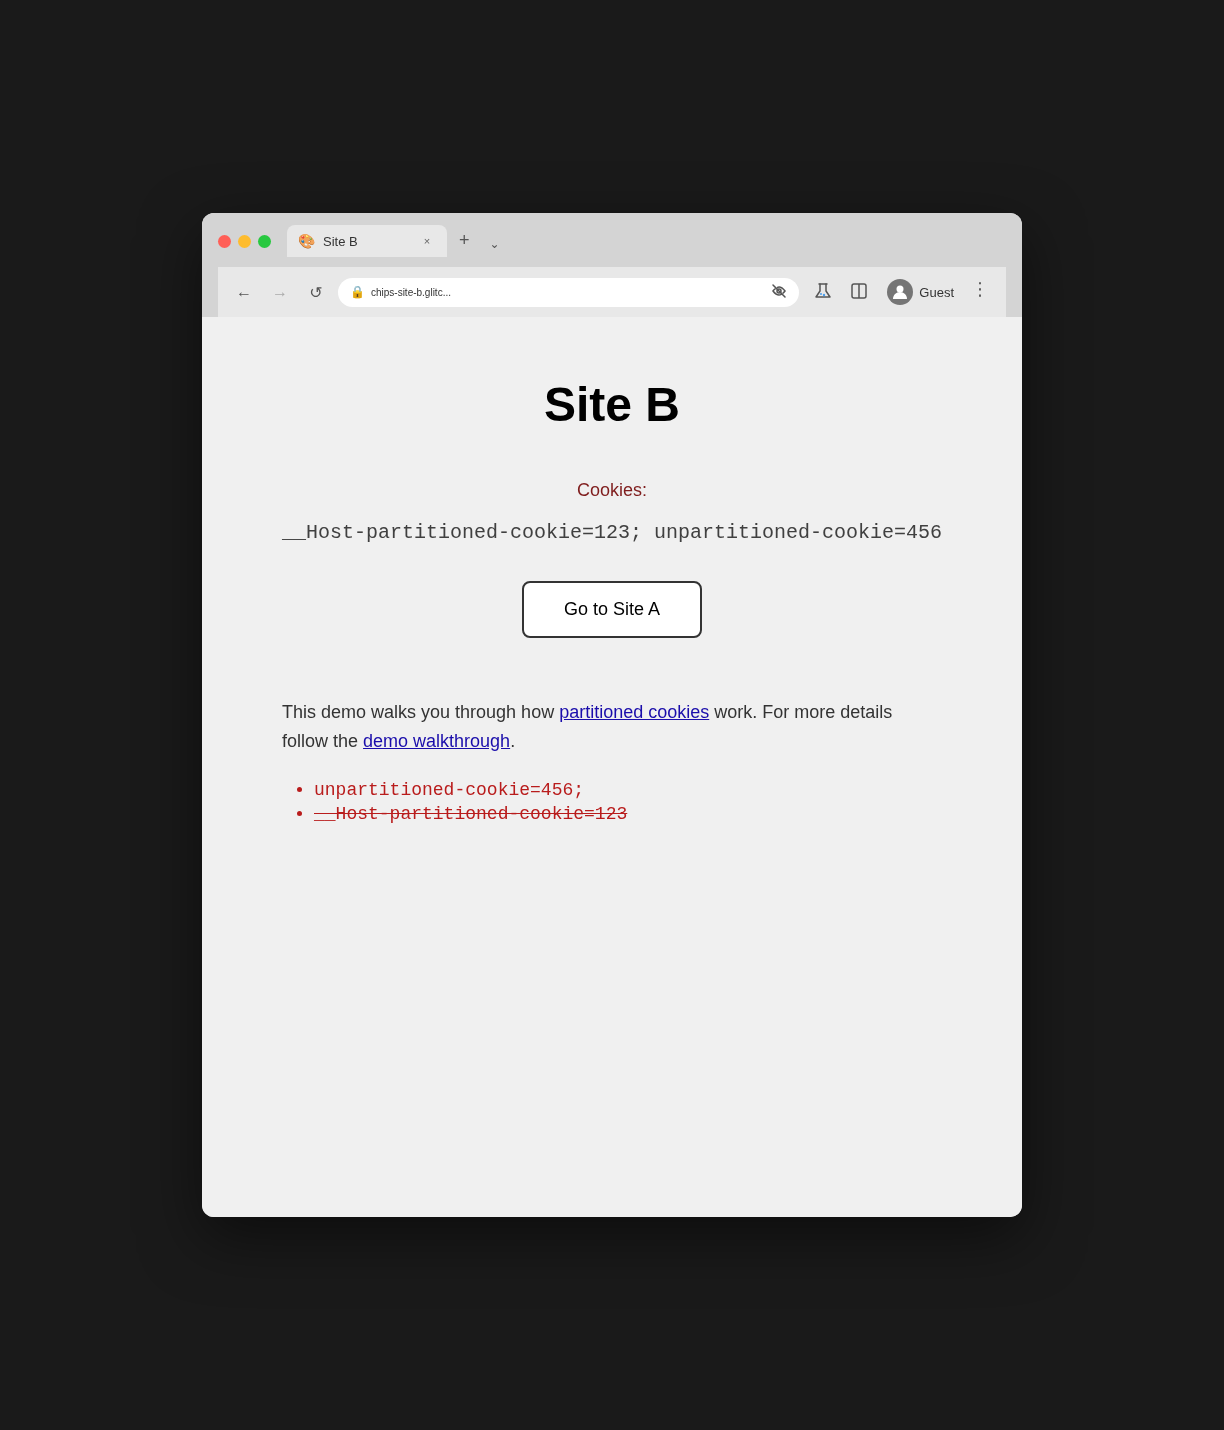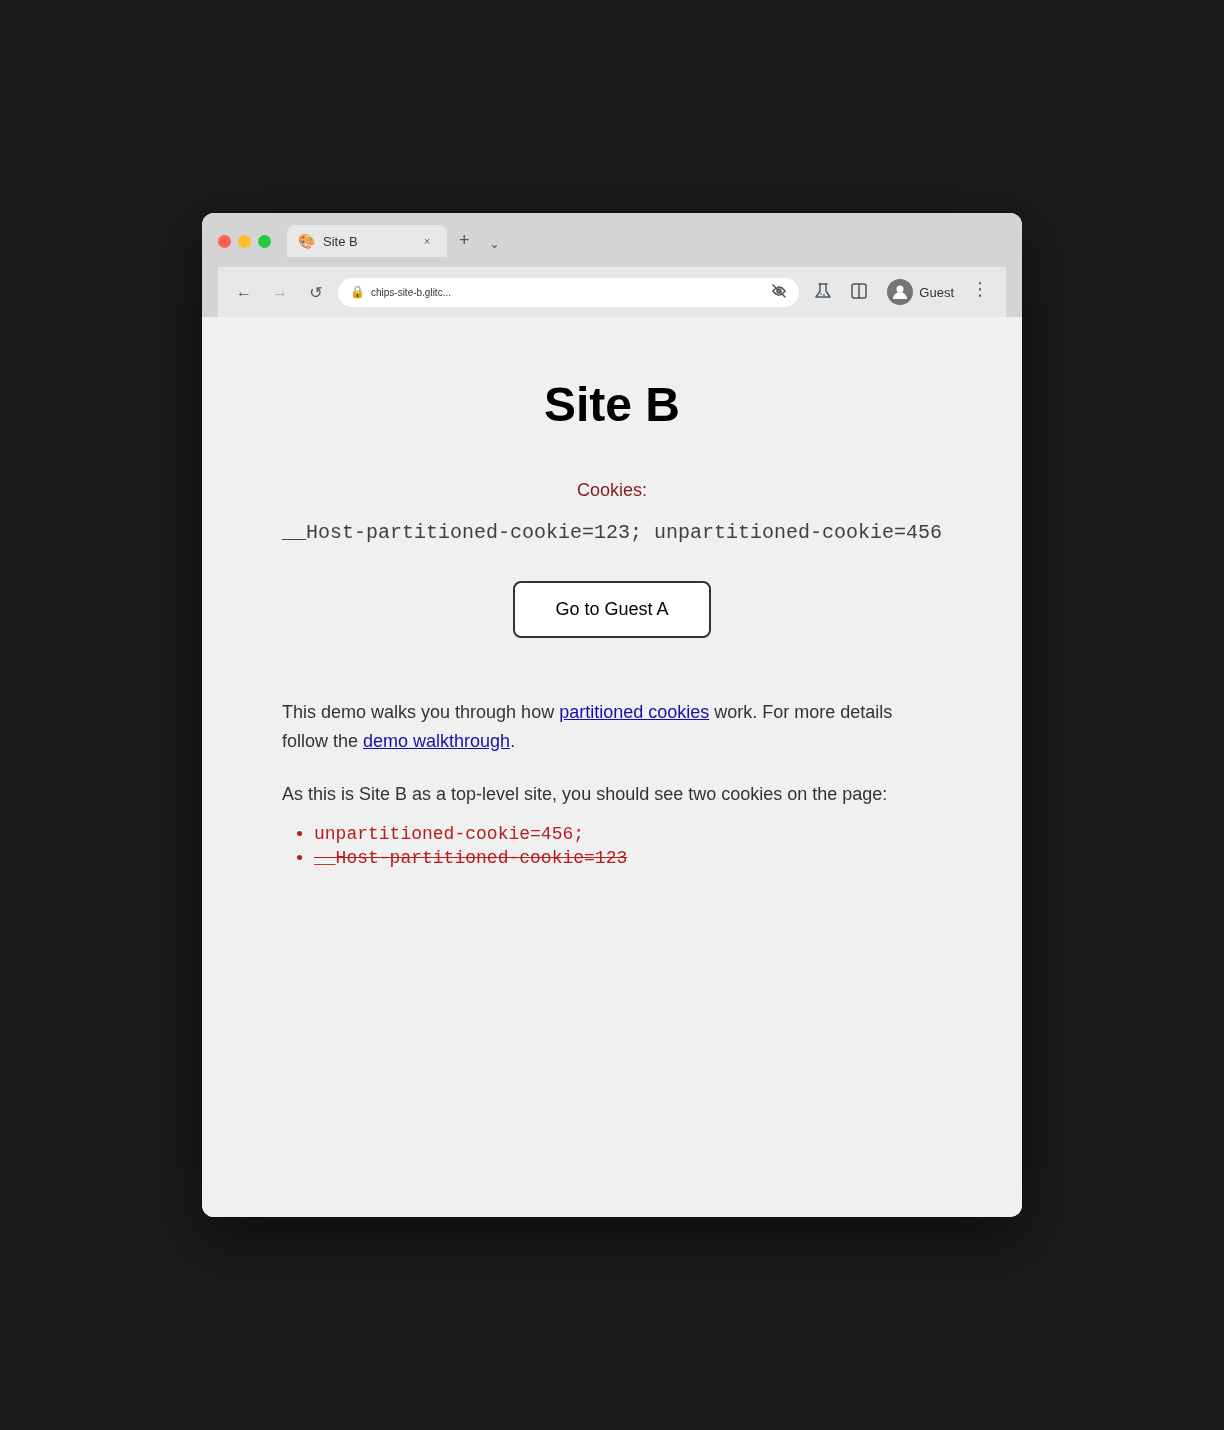--- a/index.html
+++ b/index.html
@@ -408,28 +408,27 @@
     </div>
   </div>
 
   <div class="page-content">
     <h1 class="page-title">Site B</h1>
 
     <p class="cookies-label">Cookies:</p>
 
     <pre class="cookie-value">__Host-partitioned-cookie=123; unpartitioned-cookie=456</pre>
 
-    <button class="go-to-site-btn">Go to Guest A</button>
+    <button class="go-to-site-btn">Go to Site A</button>
 
     <div class="description-section">
       <p class="description-text">
         <span>This demo walks you through how </span><a href="#">partitioned cookies</a><span> work. For more details follow the </span><a href="#">demo walkthrough</a><span>.</span>
       </p>
 
-      <p class="site-b-note">As this is Site B as a top-level site, you should see two cookies on the page:</p>
 
       <ul class="cookie-list">
         <li>unpartitioned-cookie=456;</li>
         <li>__Host-partitioned-cookie=123</li>
       </ul>
     </div>
   </div>
 </div>
 
 </body></html>

